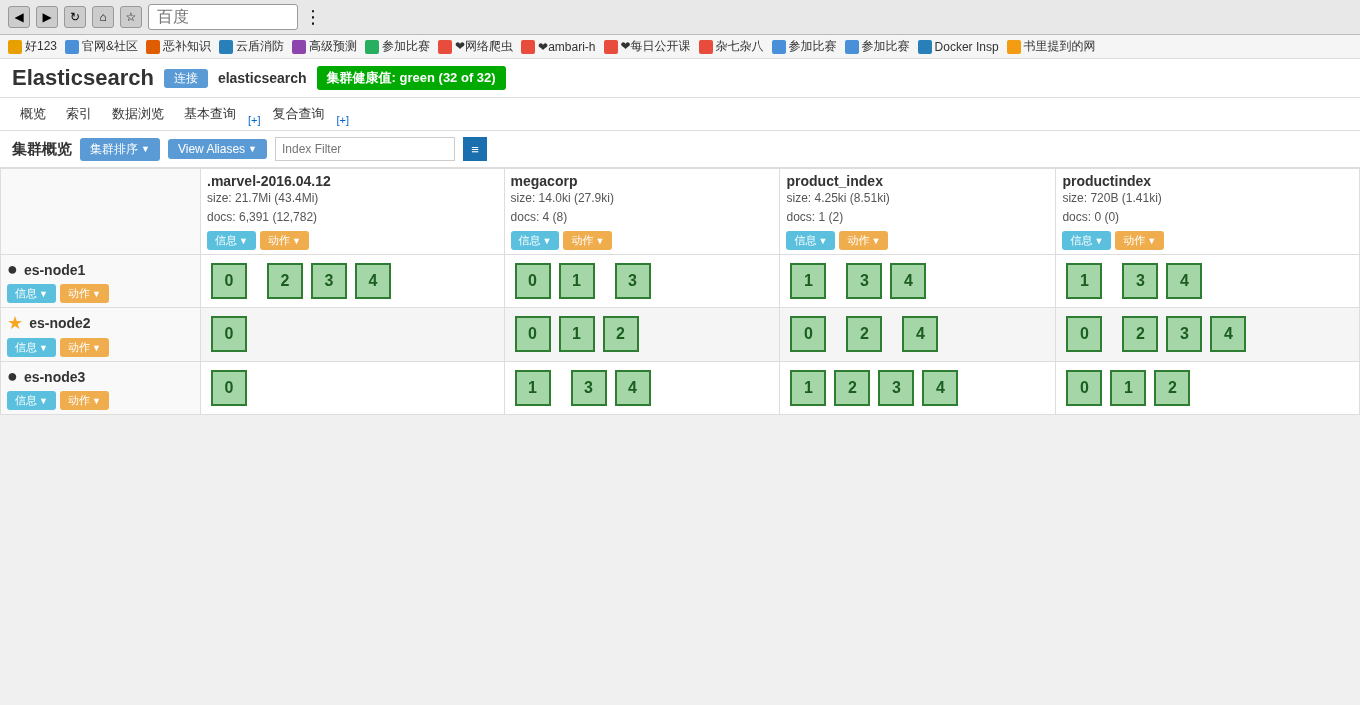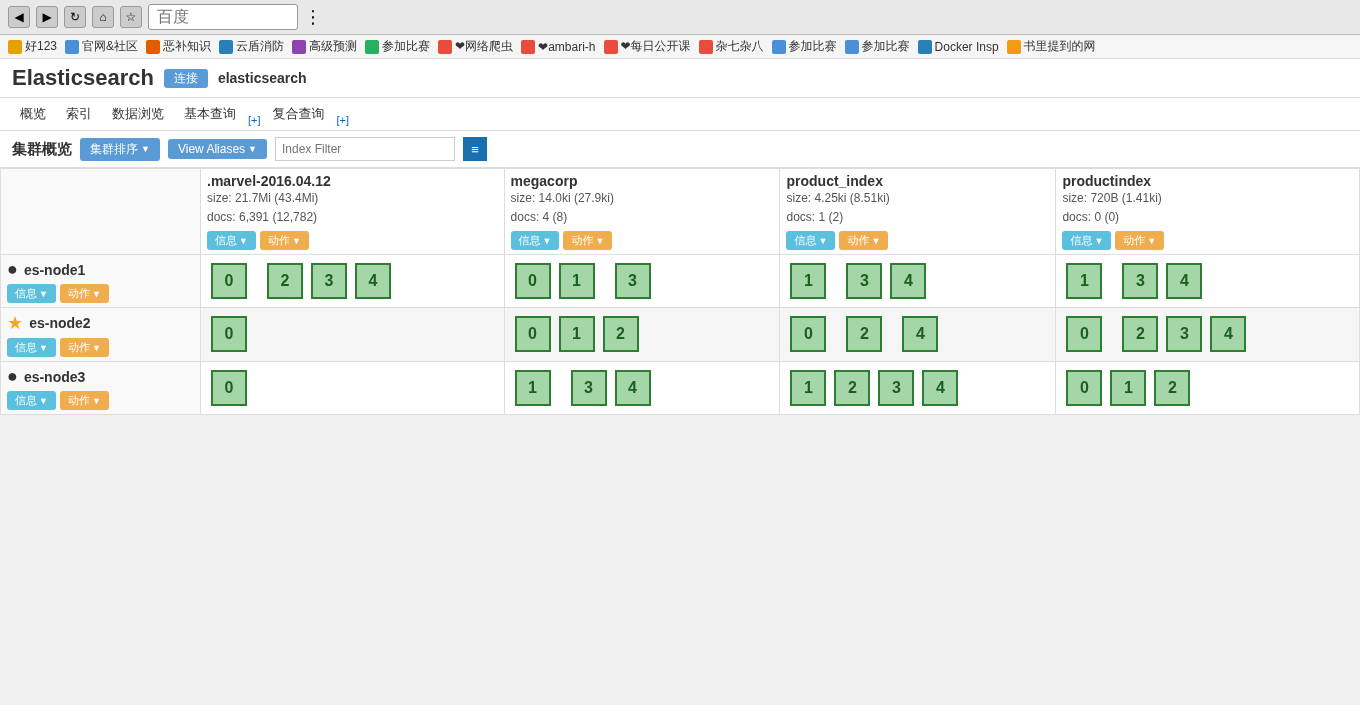--- a/index.html
+++ b/index.html
@@ -134,20 +134,21 @@
       <span style="width:14px;height:14px;background:#f39c12;border-radius:2px;display:inline-block;"></span>
       <span>书里提到的网</span>
     </span>
   </div>
 </div>
 
 <div class="app-header">
   <span class="app-title">Elasticsearch</span>
   <button class="connect-btn">连接</button>
   <span class="cluster-name">elasticsearch</span>
+  <span class="health-badge">集群健康值: green (32 of 32)</span>
 </div>
 
 <div class="nav-tabs">
   <span class="nav-tab">概览</span>
   <span class="nav-tab">索引</span>
   <span class="nav-tab">数据浏览</span>
   <span class="nav-tab">基本查询</span>
   <span class="nav-add">[+]</span>
   <span class="nav-tab">复合查询</span>
   <span class="nav-add">[+]</span>

